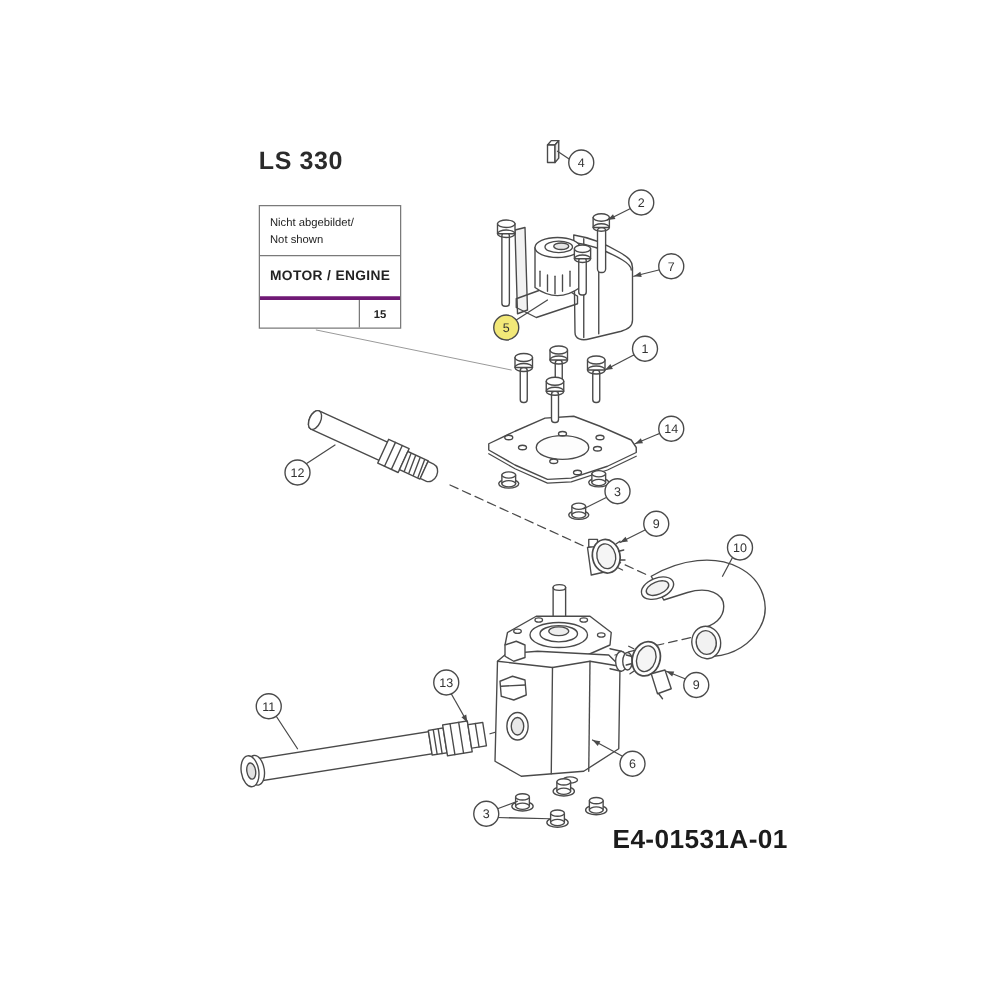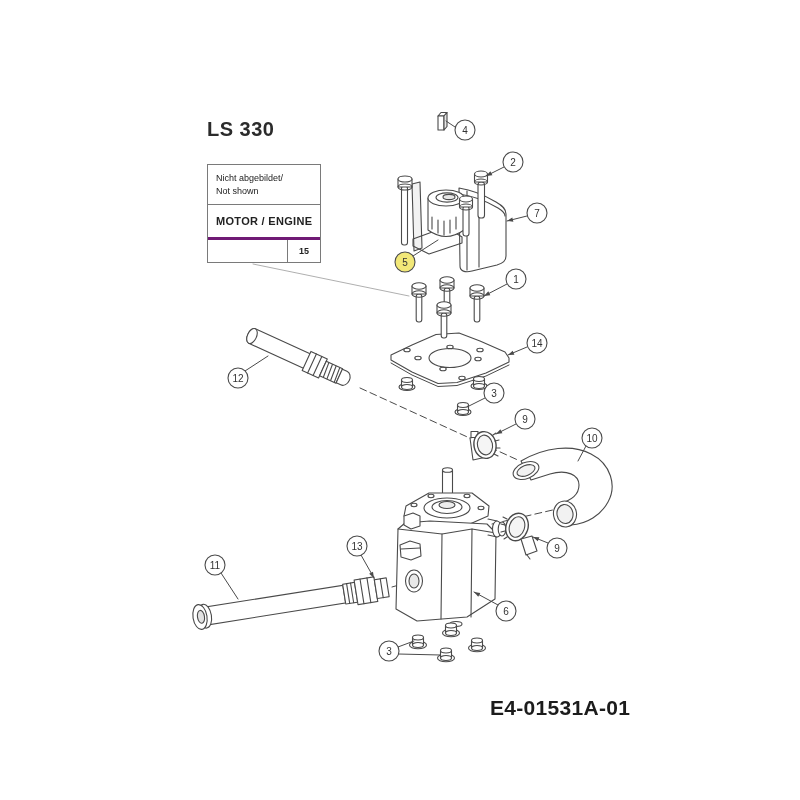--- a/index.html
+++ b/index.html
@@ -25,21 +25,21 @@
     font-size:11px;font-weight:bold;letter-spacing:.3px;
   }
   .info-row3{height:22px;position:relative;}
   .info-cell-num{
     position:absolute;right:0;top:0;width:33px;height:100%;
     border-left:1px solid #7a7a7a;box-sizing:border-box;
     display:flex;align-items:center;justify-content:center;
     font-size:9px;font-weight:bold;
   }
   .drawing-number{
-    position:absolute;left:490px;top:696px;
+    position:absolute;left:490px;top:660px;
     font-size:21px;font-weight:bold;color:#1c1c1c;letter-spacing:.3px;
   }
   svg.diagram{position:absolute;left:0;top:0;}
   svg text{font-family:"Liberation Sans",sans-serif;}
 </style>
 </head>
 <body>
 
 <div class="page-title">LS 330</div>
 

